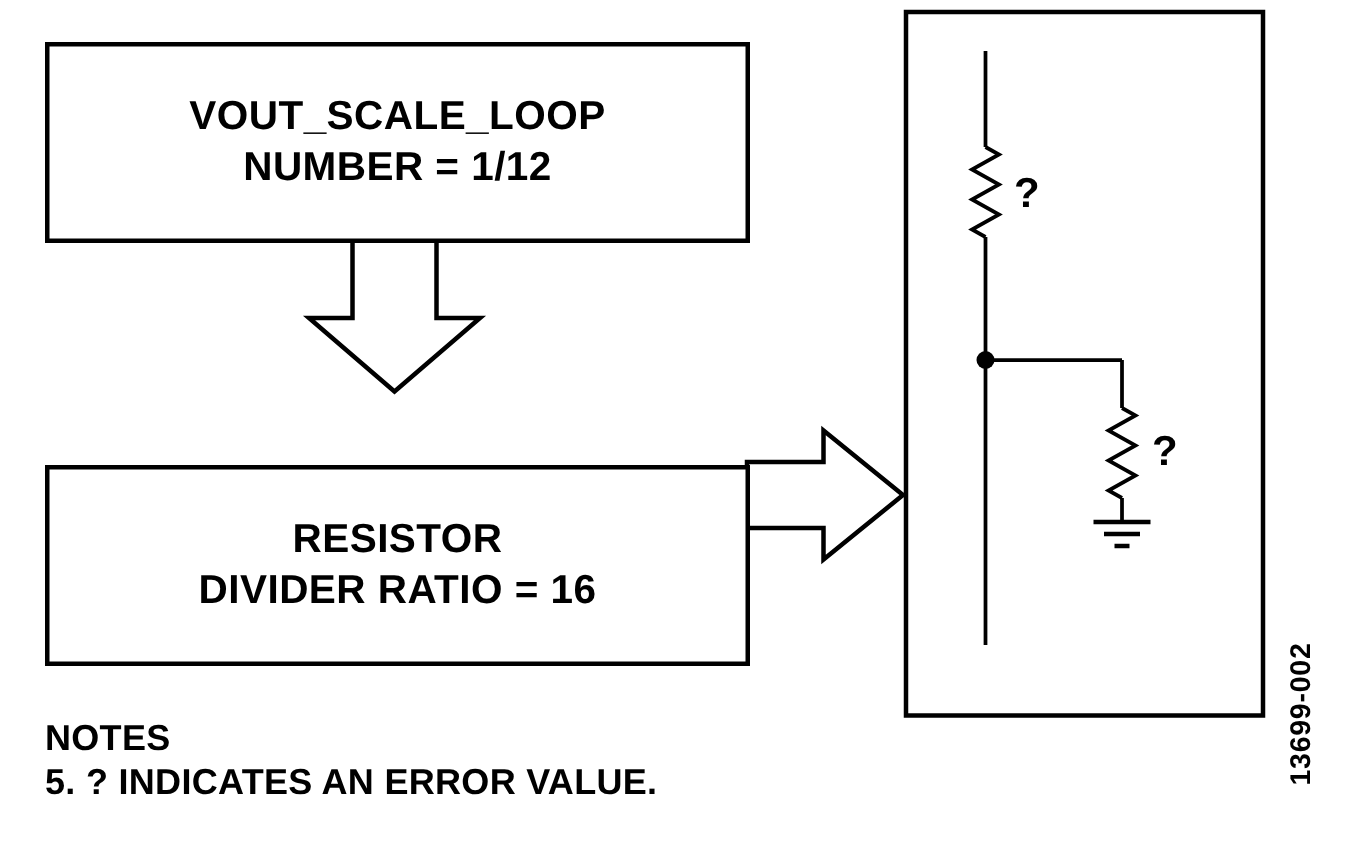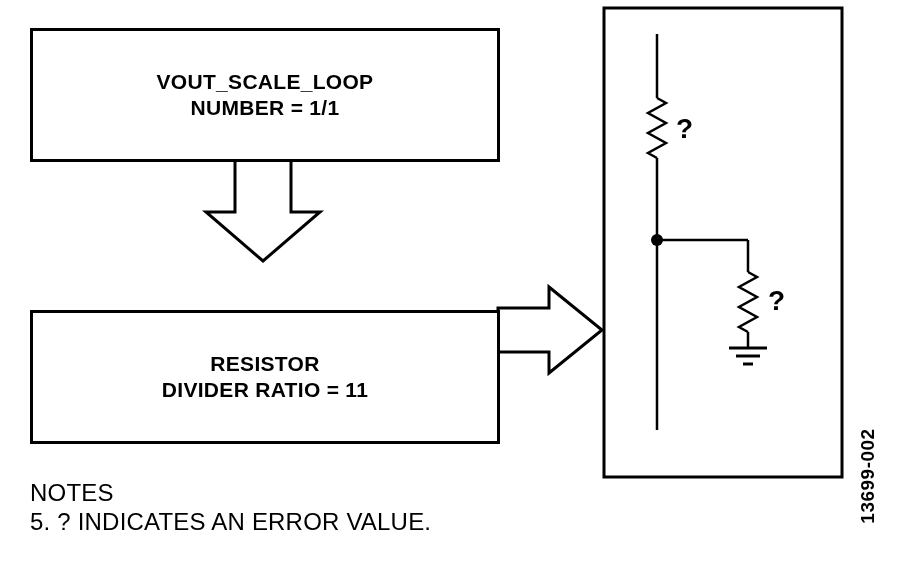--- a/index.html
+++ b/index.html
@@ -19,36 +19,36 @@
   .box {
     position: absolute;
     border: 3px solid #000000;
     background: #ffffff;
     display: flex;
     flex-direction: column;
     justify-content: center;
     align-items: center;
     text-align: center;
     font-weight: bold;
-    font-size: 21px;
+    font-size: 27px;
     line-height: 1.25;
     letter-spacing: 0.3px;
   }
   #box1 { left: 30px; top: 28px;  width: 464px; height: 128px; }
   #box2 { left: 30px; top: 263px; width: 464px; height: 128px; margin-top: 47px; }
   .gfx {
     position: absolute;
     left: 0;
     top: 0;
   }
   .notes {
     position: absolute;
     left: 30px;
     top: 478px;
-    font-weight: normal;
+    font-weight: bold;
     font-size: 24px;
     line-height: 1.22;
     letter-spacing: 0.2px;
     white-space: nowrap;
   }
   .figure-id {
     position: absolute;
     left: 806px;
     top: 465px;
     width: 124px;
@@ -96,26 +96,26 @@
       <line x1="736" y1="356" x2="760" y2="356"></line>
       <line x1="743" y1="364" x2="753" y2="364"></line>
     </g>
 
     <text x="676" y="138" font-size="28">?</text>
     <text x="768" y="310" font-size="28">?</text>
   </svg>
 
   <div class="box" id="box1">
     <div>VOUT_SCALE_LOOP</div>
-    <div>NUMBER = 1/1</div>
+    <div>NUMBER = 1/12</div>
   </div>
 
   <div class="box" id="box2">
     <div>RESISTOR</div>
-    <div>DIVIDER RATIO = 11</div>
+    <div>DIVIDER RATIO = 16</div>
   </div>
 
   <div class="notes">
     <div>NOTES</div>
     <div>5. ? INDICATES AN ERROR VALUE.</div>
   </div>
 
   <div class="figure-id">13699-002</div>
 
 </div>

